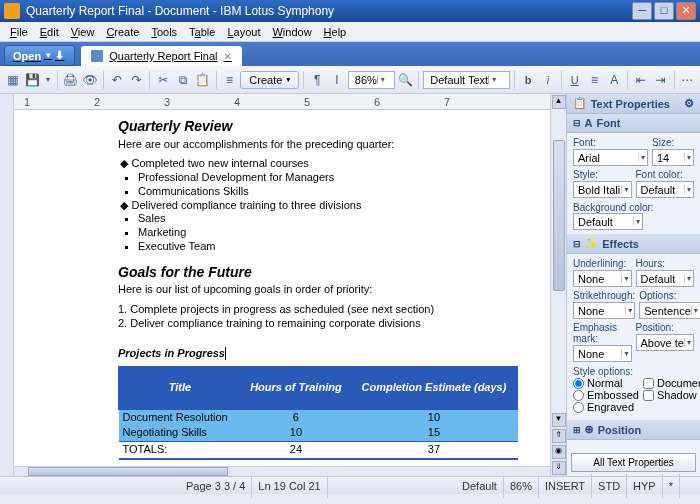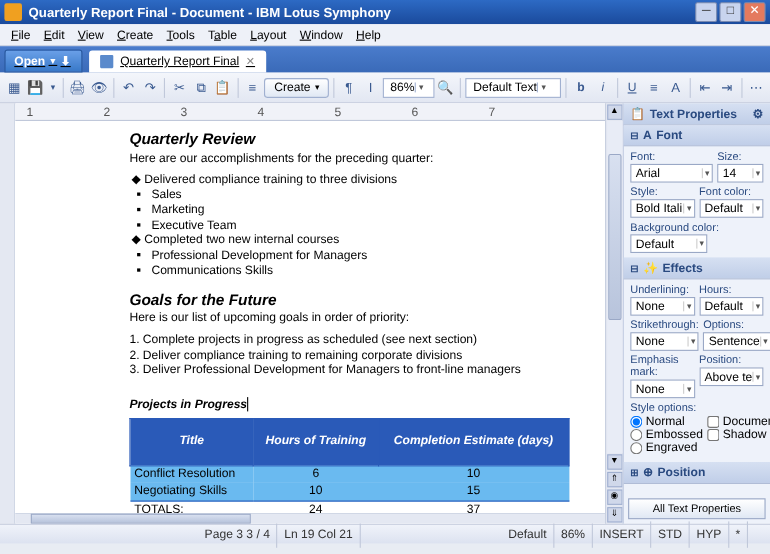--- a/index.html
+++ b/index.html
@@ -1,19 +1,19 @@
 <!DOCTYPE html>
 <html><head>
 <meta charset="utf-8">
 <style>
 * { margin:0; padding:0; box-sizing:border-box; font-family:Tahoma,sans-serif; font-size:11px; }
 body { background:#e8ecf3; width:700px; height:504px; overflow:hidden; }
 .titlebar { background:linear-gradient(#2d6ac4,#1a4a9c); height:22px; display:flex; align-items:center; padding:0 4px; color:#fff; }
 .titlebar .app-icon { width:16px; height:16px; background:#f0a020; border-radius:2px; margin-right:6px; }
-.titlebar .title { flex:1; font-weight:bold; font-size:12px; }
+.titlebar .title { flex:1; font-weight:normal; font-size:12px; }
 .winbtn { width:20px; height:18px; margin-left:2px; background:#c8d4ee; border:1px solid #7a8ab0; border-radius:2px; text-align:center; line-height:14px; font-size:11px; color:#333; }
 .winbtn.close { background:#e47a5e; color:#fff; }
 .menubar { background:#eef1f8; height:20px; display:flex; align-items:center; padding:0 4px; border-bottom:1px solid #c8d0e0; }
 .menubar span { padding:2px 6px; cursor:default; }
 .menubar span u { text-decoration:underline; }
 .tabrow { background:linear-gradient(#4a7ccc,#3a6ab8); height:24px; display:flex; align-items:flex-end; padding:0 4px;text-decoration:underline; }
 .openbtn { background:linear-gradient(#6aa0e8,#3878c8); color:#fff; padding:3px 10px 3px 8px; border-radius:3px 3px 0 0; font-weight:bold; border:1px solid #2a5aa0; display:flex; align-items:center; gap:3px; }
 .openbtn .chev { font-size:8px; }
 .doctab { background:#fff; padding:4px 10px; margin-left:6px; border-radius:3px 3px 0 0; display:flex; align-items:center; gap:6px; }
 .doctab .tabicon { width:12px; height:12px; background:#5a8acc; border-radius:1px;}
@@ -164,49 +164,48 @@
         <span style="left:220px">4</span>
         <span style="left:290px">5</span>
         <span style="left:360px">6</span>
         <span style="left:430px">7</span>
     </div>
     <div class="page">
       <div class="pagecontent">
         <h2>Quarterly Review</h2>
         <p>Here are our accomplishments for the preceding quarter:</p>
         <ul style="list-style:none;padding-left:2px;margin-top:6px;">
+          <li>◆ <span>Completed two new internal courses</span>
+            <ul>
+                <li>Professional Development for Managers</li>
+                <li>Communications Skills</li>
+              </ul>
+          </li>
           <li>◆ <span>Delivered compliance training to three divisions</span>
             <ul>
                 <li>Sales</li>
                 <li>Marketing</li>
                 <li>Executive Team</li>
               </ul>
           </li>
-          <li>◆ <span>Completed two new internal courses</span>
-            <ul>
-                <li>Professional Development for Managers</li>
-                <li>Communications Skills</li>
-              </ul>
-          </li>
         </ul>
         <h2 style="margin-top:10px;">Goals for the Future</h2>
         <p>Here is our list of upcoming goals in order of priority:</p>
         <p style="margin-top:6px;">1. Complete projects in progress as scheduled (see next section)</p>
         <p>2. Deliver compliance training to remaining corporate divisions</p>
-        <p>3. Deliver Professional Development for Managers to front-line managers</p>
         <h2 style="margin-top:14px;"><span>Projects in Progress</span><span class="cursor"></span></h2>
         <table class="ptable">
           <tbody>
               <tr>
                 <th>Title</th>
                 <th>Hours of Training</th>
                 <th>Completion Estimate (days)</th>
               </tr>
           <tr class="drow">
-                <td>Conflict Resolution</td>
+                <td>Document Resolution</td>
                 <td style="text-align:center">6</td>
                 <td style="text-align:center">10</td>
               </tr>
           <tr class="drow">
                 <td>Negotiating Skills</td>
                 <td style="text-align:center">10</td>
                 <td style="text-align:center">15</td>
               </tr>
           <tr class="trow last">
                 <td>TOTALS:</td>

